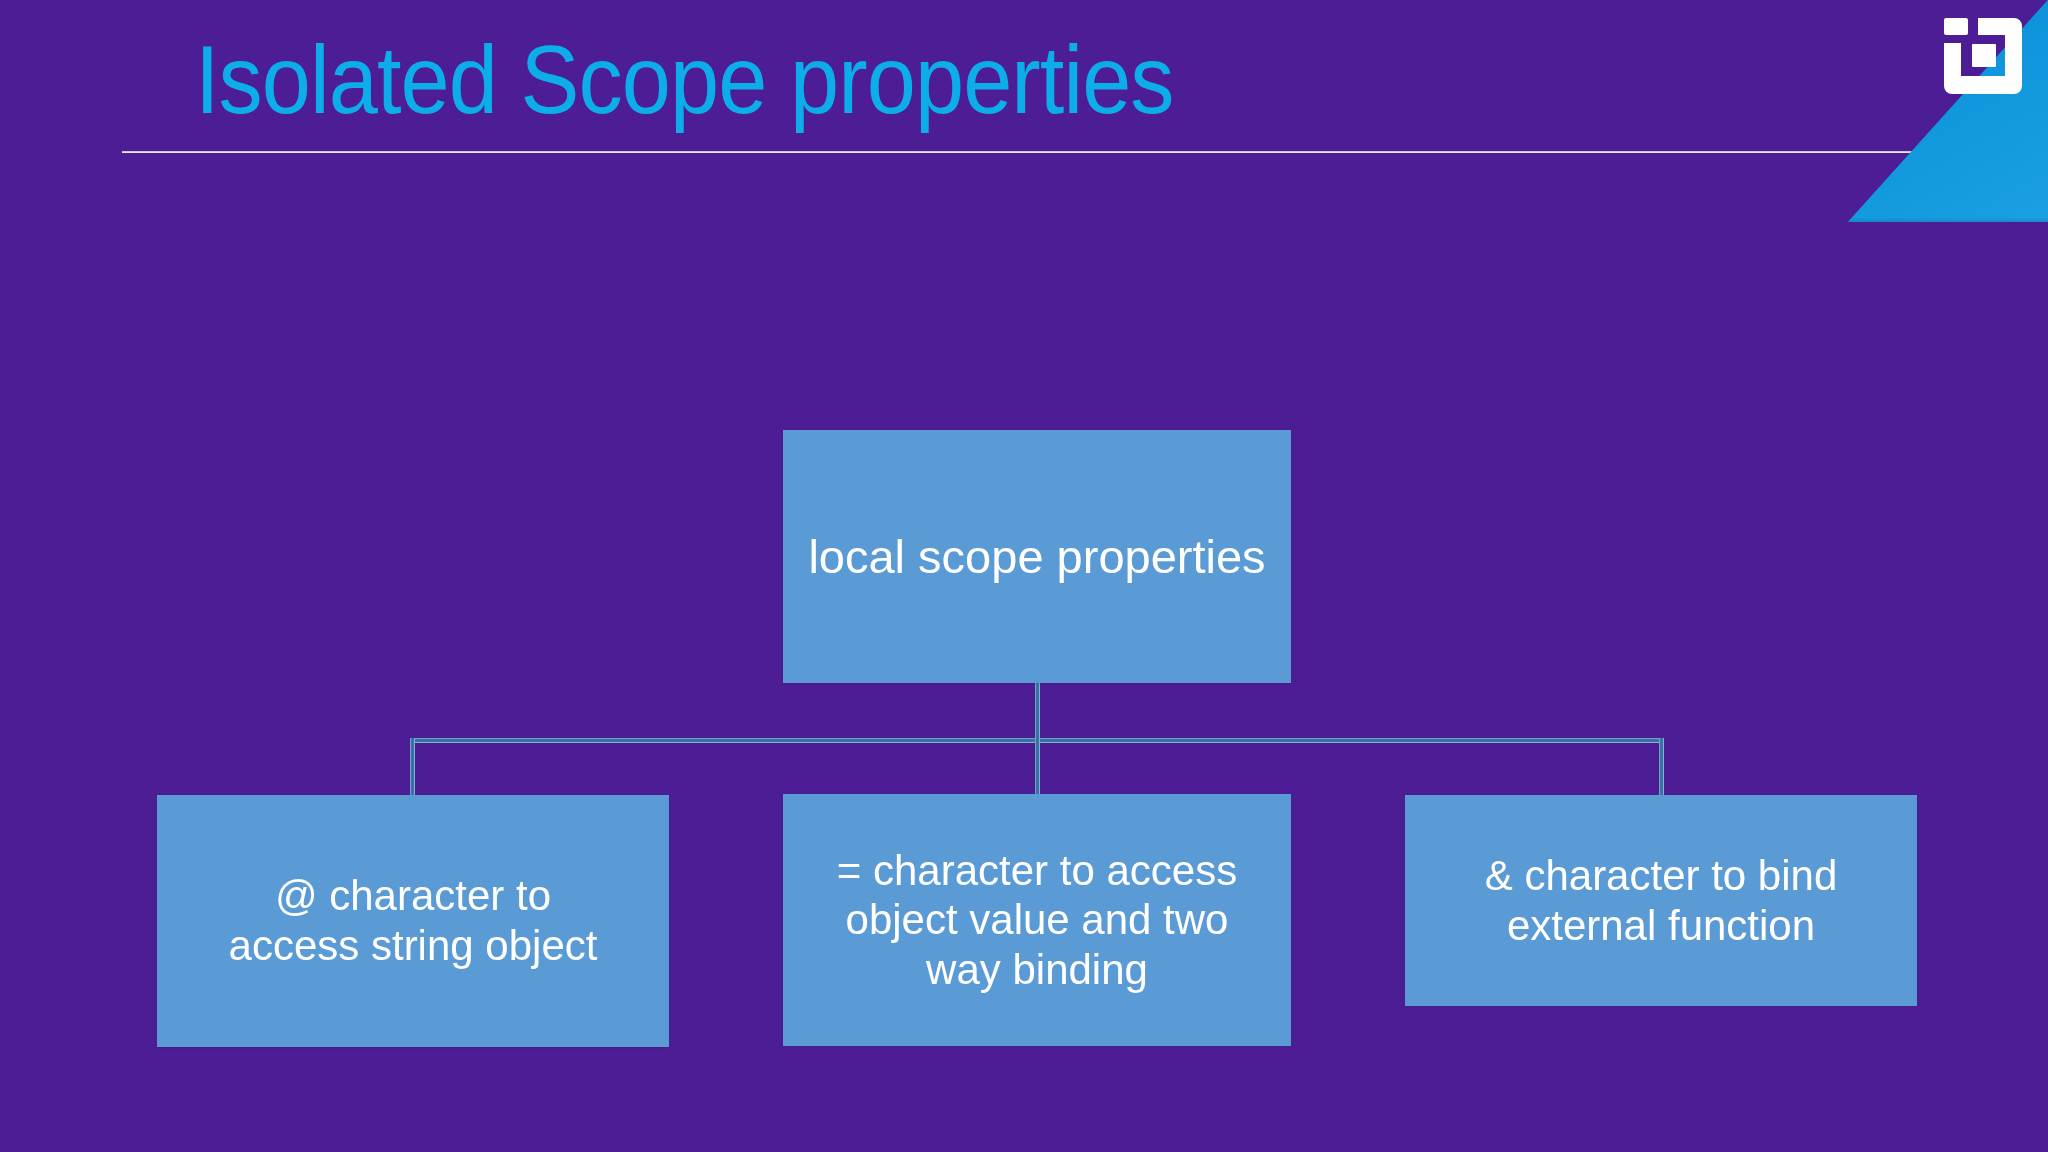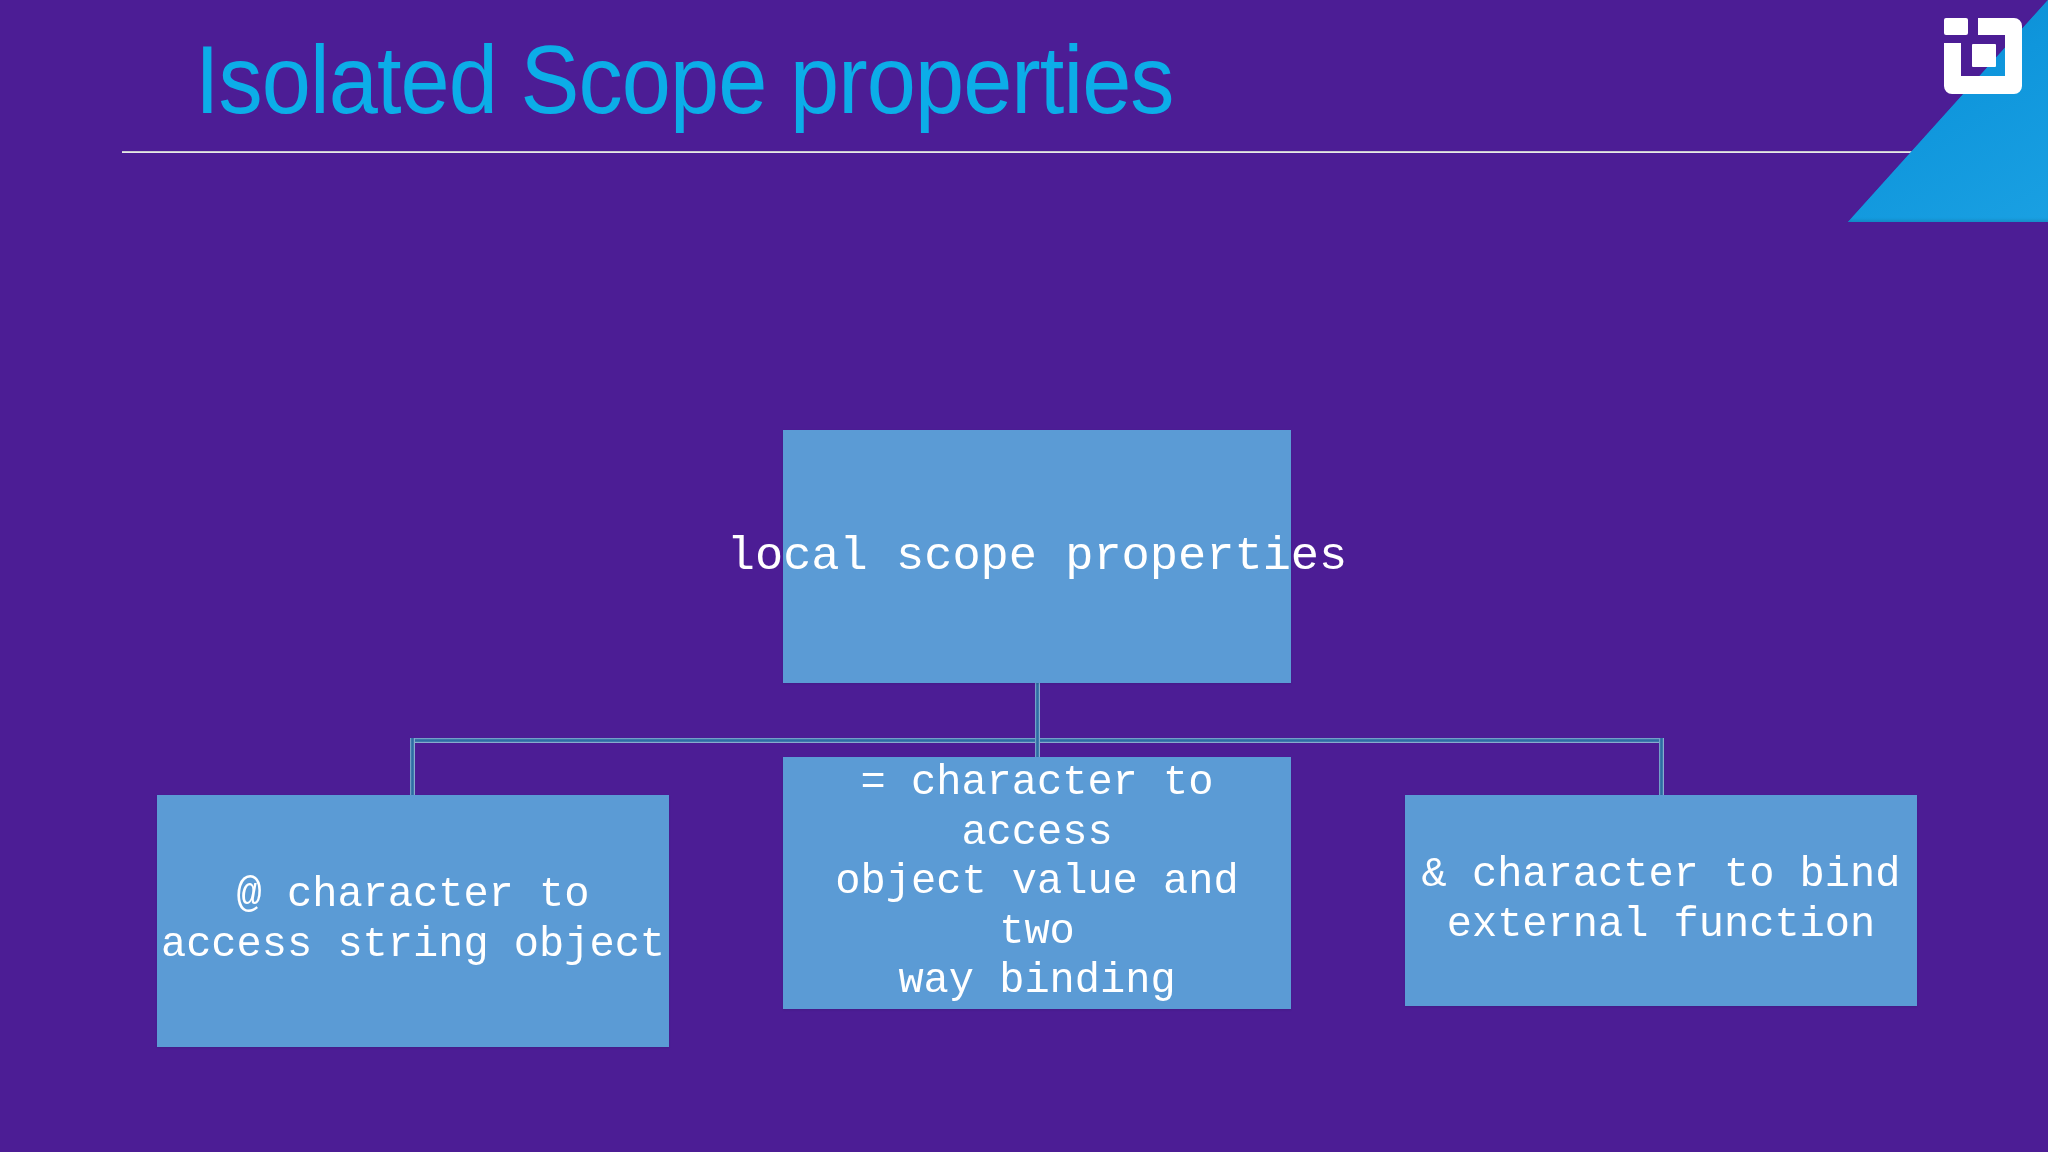--- a/index.html
+++ b/index.html
@@ -97,21 +97,21 @@
     background: #5B9BD5;
     color: #ffffff;
     display: flex;
     align-items: center;
     justify-content: center;
     text-align: center;
     box-sizing: border-box;
     box-shadow: 0 1px 2px rgba(0,0,0,0.10);
   }
   .node .node-text {
-    font-family: Liberation Mono, monospace;
+    font-family: Liberation Sans, sans-serif;
     font-weight: 400;
     line-height: 1.13;
     white-space: pre-line;
     padding: 0 2px;
   }
 
   
   #node-root {
     left: 783px;
     top: 430px;
@@ -130,21 +130,21 @@
     width: 512px;
     height: 252px;
   }
   #node-at .node-text {
     font-size: 42px;
     line-height: 1.18;
   }
 
   #node-equals {
     left: 783px;
-    top: 757px;
+    top: 794px;
     width: 508px;
     height: 252px;
   }
   #node-equals .node-text {
     font-size: 42px;
     line-height: 1.18;
   }
 
   #node-amp {
     left: 1405px;

